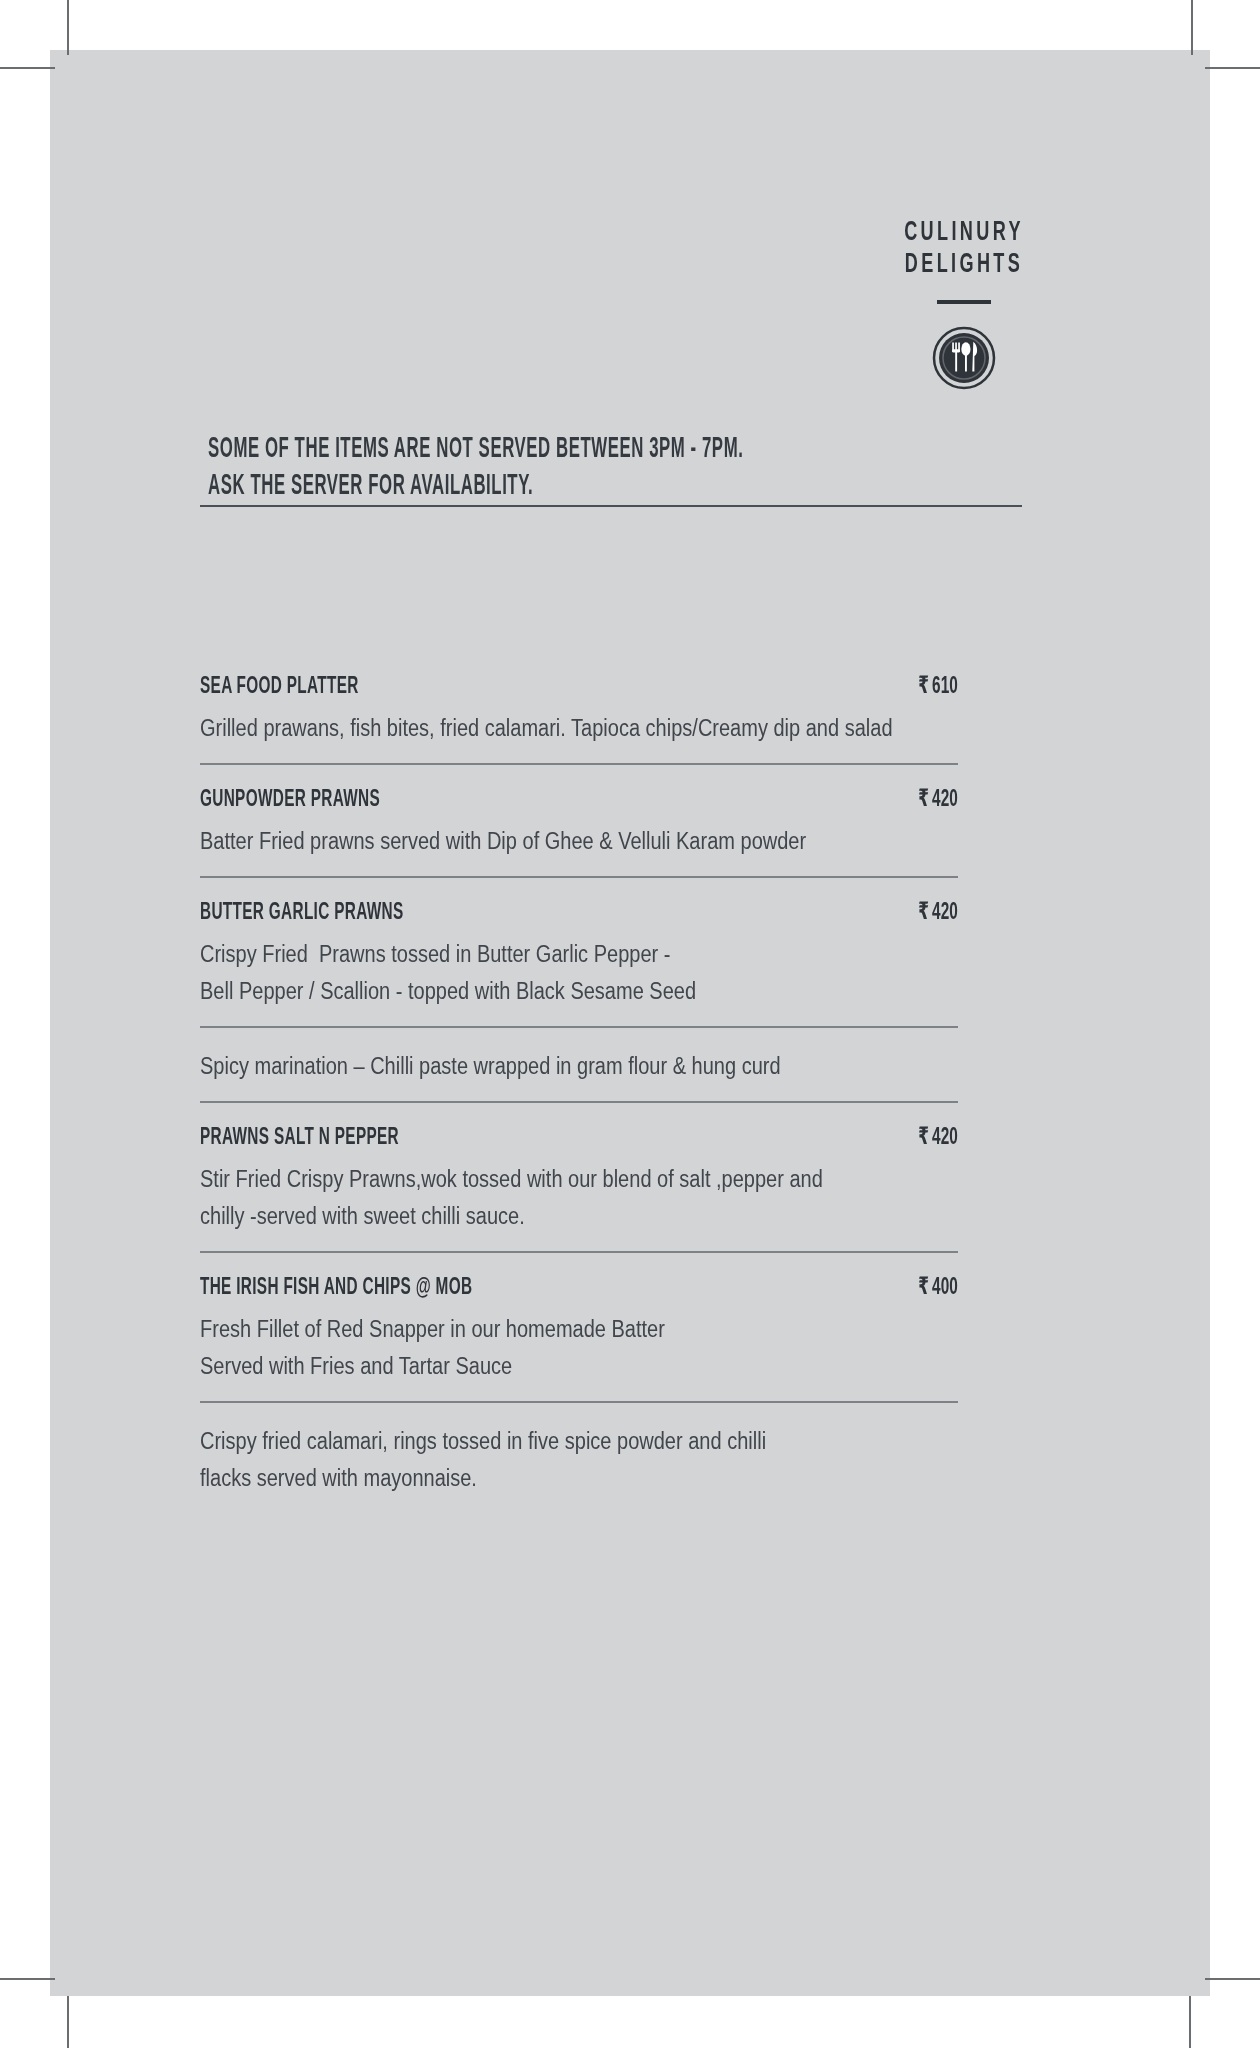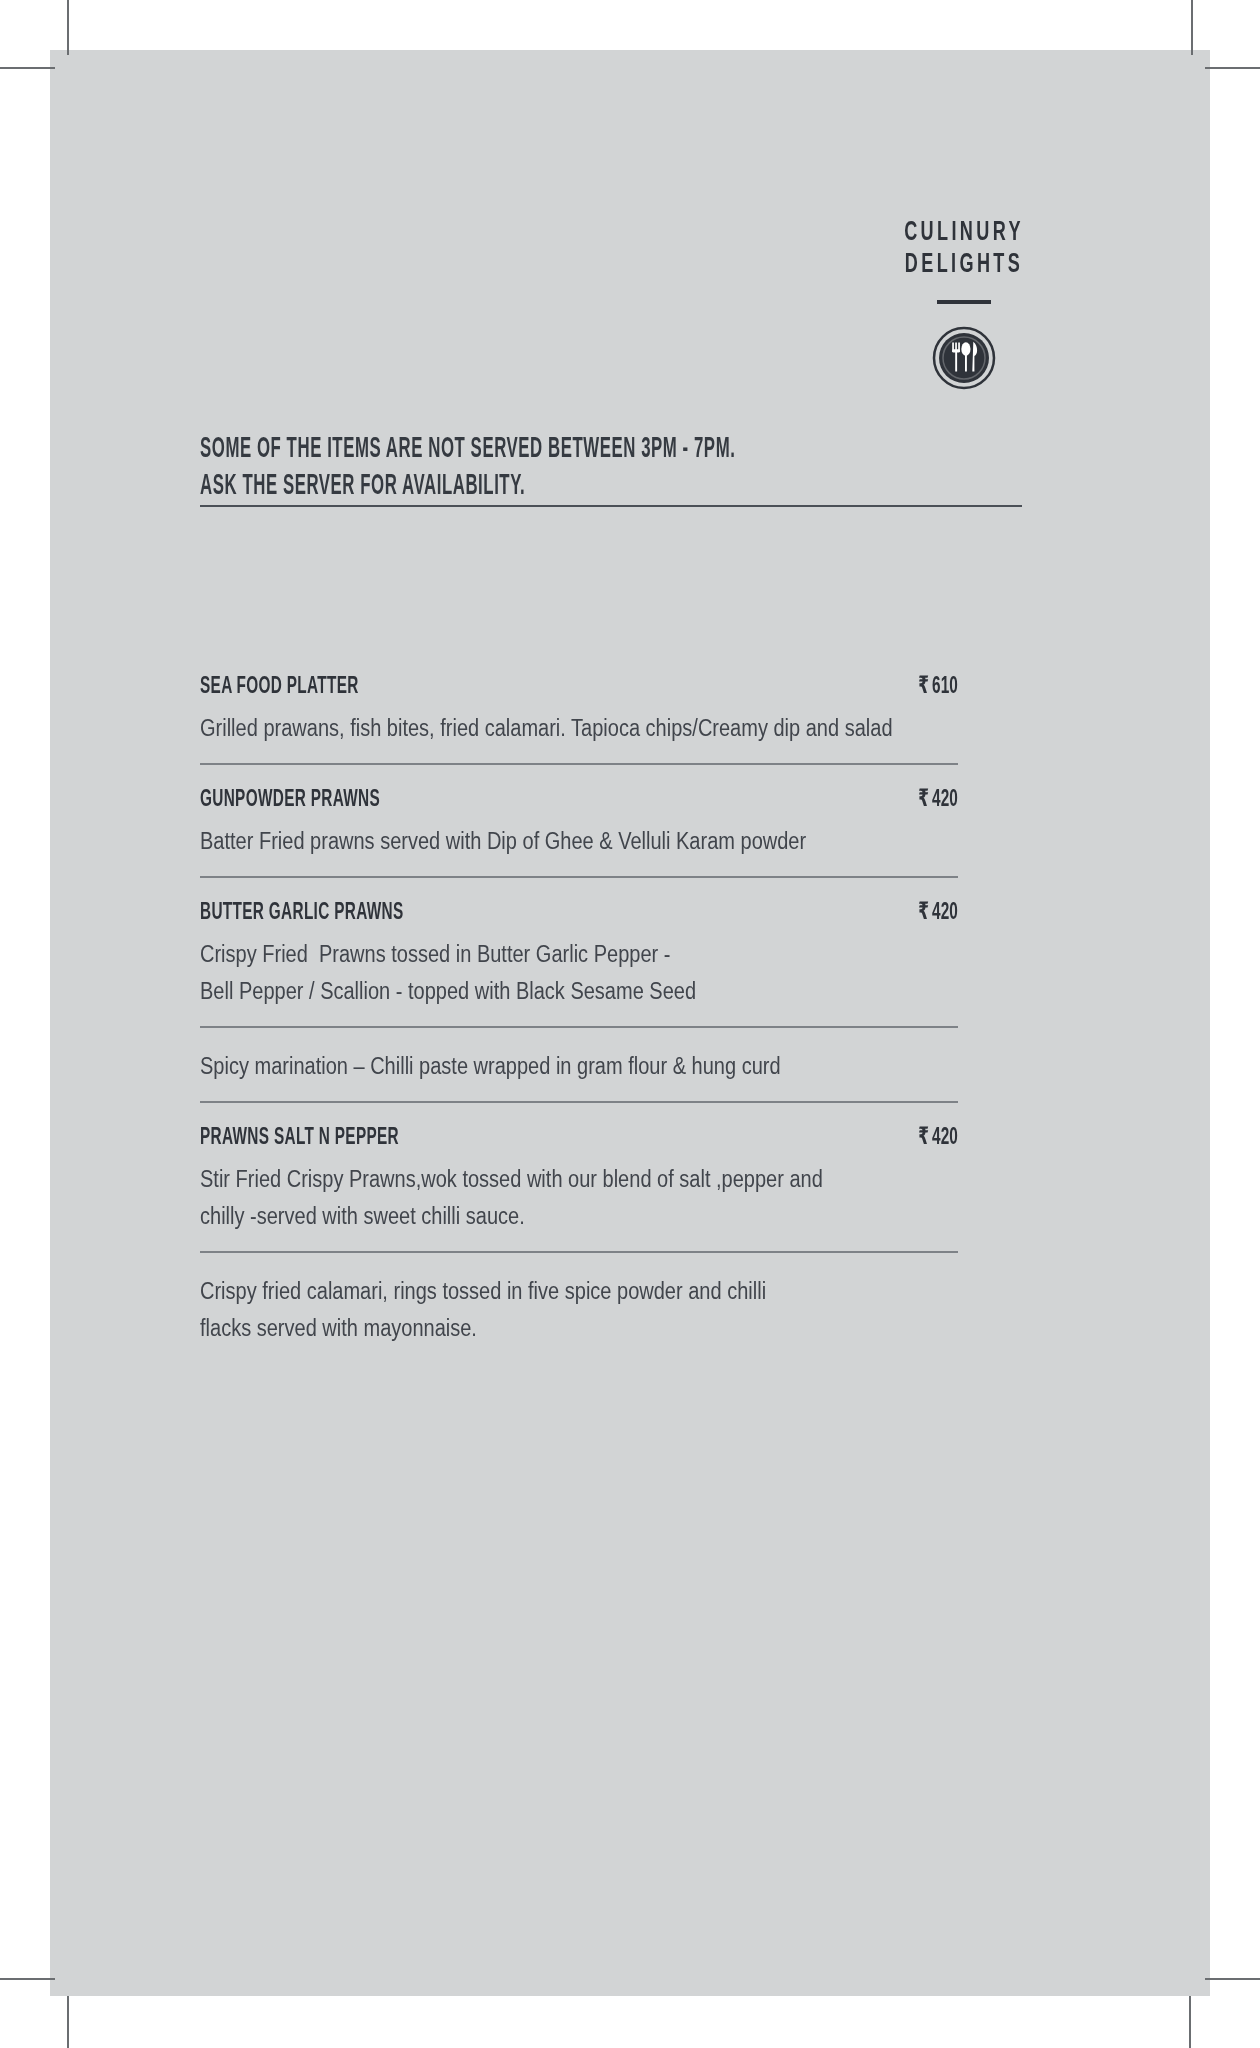--- a/index.html
+++ b/index.html
@@ -28,21 +28,21 @@
 
   .header{position:absolute;left:814px;top:188px;width:300px;text-align:center;margin-top:27px;}
   .title-line{
     font-weight:700;font-size:27px;line-height:32px;
     letter-spacing:5px;color:#2f333a;white-space:pre;
     transform:scaleX(0.67);transform-origin:center top;
   }
   .header-rule{width:54px;height:4px;background:#2f333a;margin:21px auto 0;}
   .header-icon{margin-top:22px;line-height:0;}
 
-  .notice{position:absolute;left:200px;top:428px;}
+  .notice{position:absolute;left:208px;top:428px;}
   .notice-line{
     font-weight:700;font-size:30px;line-height:37px;letter-spacing:1px;
     color:#353a41;white-space:pre;
     transform:scaleX(0.56);transform-origin:left top;
   }
   .notice-rule{position:absolute;left:200px;top:505px;width:822px;height:2px;background:#4b5057;}
 
   .items{position:absolute;left:200px;top:672px;width:758px;}
   .item-head{display:flex;justify-content:space-between;align-items:center;height:26px;margin-bottom:12px;}
   .item-name{
@@ -145,20 +145,29 @@
       <span class="item-name">PRAWNS SALT N PEPPER</span>
       <span class="item-price"><span class="rupee">₹</span><span>420</span></span>
     </div>
     <div class="desc-line">Stir Fried Crispy Prawns,wok tossed with our blend of salt ,pepper and</div>
     <div class="desc-line">chilly -served with sweet chilli sauce.</div>
     <div class="divider"></div>
   </div>
 
 
 
+  <div class="item">
+    <div class="item-head">
+      <span class="item-name">THE IRISH FISH AND CHIPS @ MOB</span>
+      <span class="item-price"><span class="rupee">₹</span><span>400</span></span>
+    </div>
+    <div class="desc-line">Fresh Fillet of Red Snapper in our homemade Batter</div>
+    <div class="desc-line">Served with Fries and Tartar Sauce</div>
+    <div class="divider"></div>
+  </div>
 
   <div class="item">
     <div class="desc-line">Crispy fried calamari, rings tossed in five spice powder and chilli</div>
     <div class="desc-line">flacks served with mayonnaise.</div>
 
   </div>
 
 </div>
 
 </body></html>

